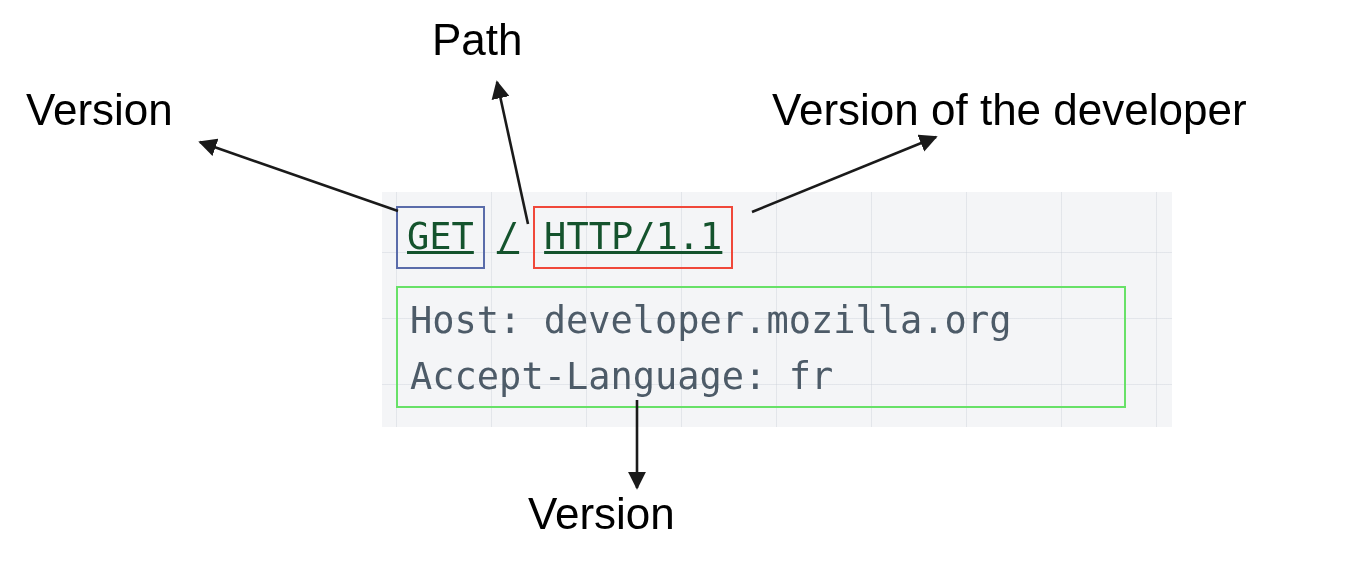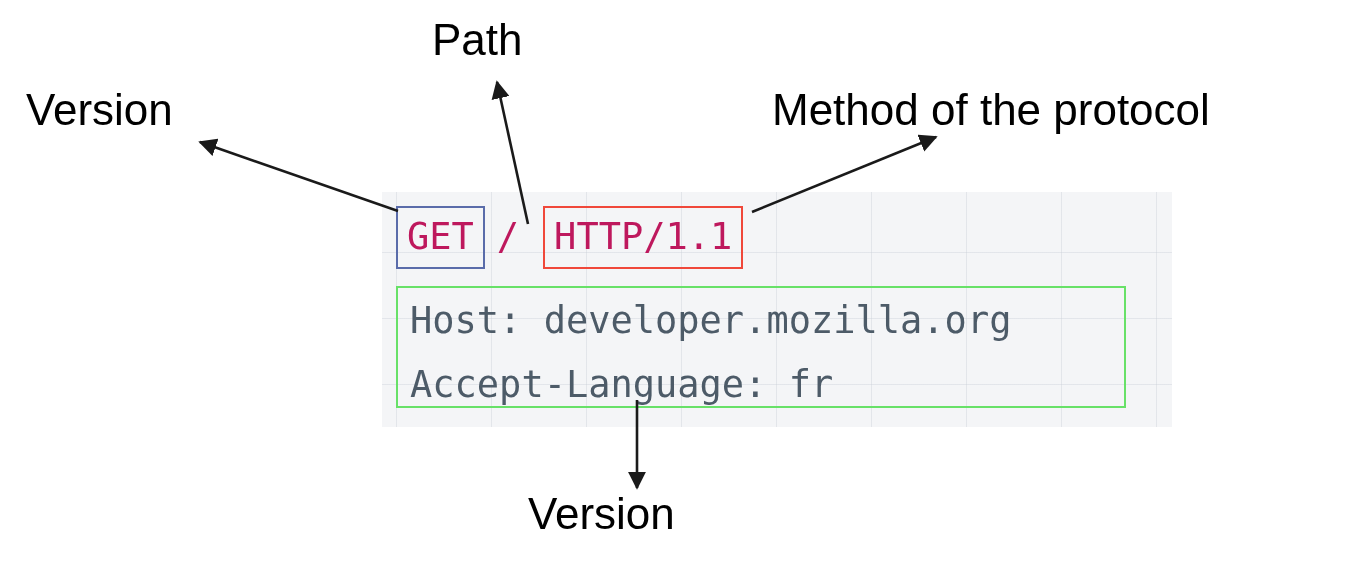--- a/index.html
+++ b/index.html
@@ -64,40 +64,41 @@
 
   .code-line {
     position: absolute;
     left: 0;
     width: 100%;
     height: 56px;
     display: flex;
     align-items: center;
     font-family: "DejaVu Sans Mono", monospace;
     font-size: 37px;
-    color: #be185d;
+    color: #14532d;
     white-space: pre;
+    text-decoration: underline;
   }
   #line-request { top: 17px; padding-left: 14px; }
 
   .token-box {
     display: inline-block;
     box-sizing: border-box;
     padding: 7px 9px 9px 9px;
   }
   #token-method {
     border: 2px solid #5a6caa;
     margin-left: 0;
   }
   #token-slash {
     padding: 7px 12px 9px 12px;
   }
   #token-version {
     border: 2px solid #f0483a;
-    margin-left: 12px;
+    margin-left: 2px;
   }
 
   
   #headers-box {
     position: absolute;
     left: 14px;
     top: 94px;
     width: 730px;
     height: 122px;
     box-sizing: border-box;
@@ -106,21 +107,21 @@
   .header-line {
     position: absolute;
     left: 12px;
     font-family: "DejaVu Sans Mono", monospace;
     font-size: 37px;
     color: #4d5b68;
     white-space: pre;
     line-height: 1;
   }
   #header-line-0 { top: 14px; }
-  #header-line-1 { top: 70px; margin-top: 8px; }
+  #header-line-1 { top: 70px; }
 </style>
 </head>
 <body>
 
 <div id="stage">
 
   <div id="code-block">
     <div id="code-grid"></div>
 
     <div class="code-line" id="line-request">
@@ -132,21 +133,21 @@
     <div id="headers-box">
       <div class="header-line" id="header-line-0">Host: developer.mozilla.org</div>
       <div class="header-line" id="header-line-1">Accept-Language: fr</div>
     </div>
   </div>
 
   <div class="label" id="label-method">Version</div>
 
   <div class="label" id="label-path">Path</div>
 
-  <div class="label" id="label-version">Method of the protocol</div>
+  <div class="label" id="label-version">Version of the developer</div>
 
   <div class="label" id="label-headers">Version</div>
 
   <svg id="arrows" viewBox="0 0 1354 570">
     <defs>
       <marker id="ah" viewBox="0 0 10 10" refX="9" refY="5" markerWidth="7" markerHeight="7" orient="auto-start-reverse">
         <path d="M 0 0 L 10 5 L 0 10 z" fill="#1a1a1a"></path>
       </marker>
     </defs>
 

